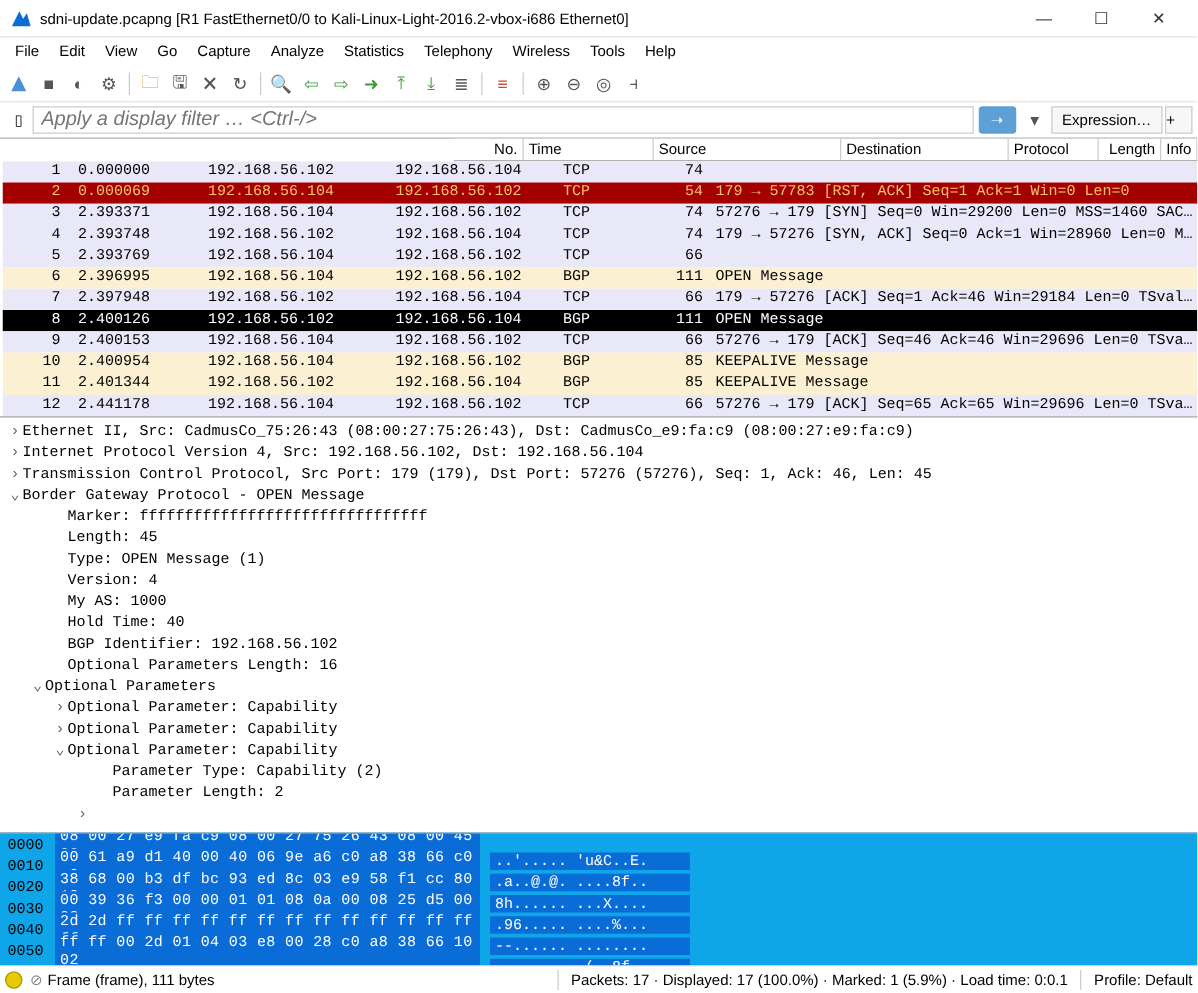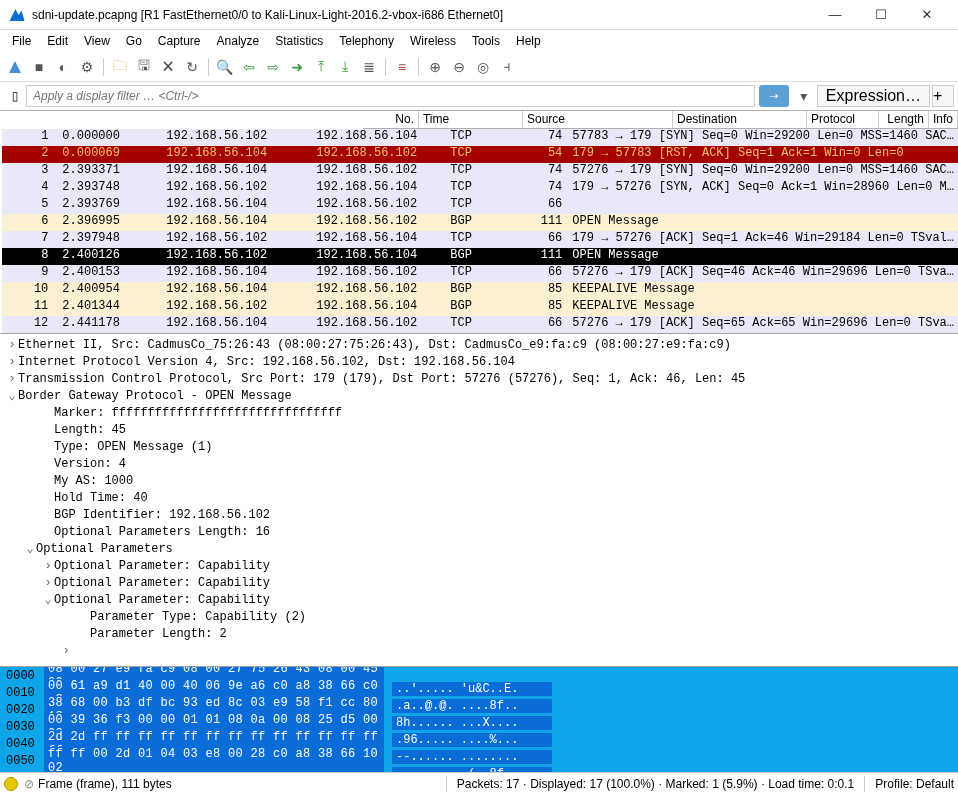--- a/index.html
+++ b/index.html
@@ -10,22 +10,22 @@
   .title{ font-size:12px; color:#000; flex:1;}
   .winctrl{ display:flex;}
   .winbtn{ width:46px; height:30px; display:flex; align-items:center; justify-content:center; font-family:sans-serif; font-size:13px; color:#333;}
   .menubar{ height:22px; display:flex; align-items:center; padding:0 4px; font-size:12px;}
   .menubar span{ padding:2px 8px;}
   .toolbar{ height:30px; display:flex; align-items:center; padding:2px 4px; gap:2px; border-bottom:1px solid #e0e0e0;}
   .tbtn{ width:22px; height:22px; display:flex; align-items:center; justify-content:center; color:#555; font-size:14px;}
   .sep{ width:1px; height:18px; background:#ccc; margin:0 3px;}
   .filterbar{ height:28px; display:flex; align-items:center; padding:2px 4px; background:#fff;}
   .ficon{ width:22px; height:22px; display:flex; align-items:center; justify-content:center;}
-  .finput{ flex:1; height:22px; border:1px solid #ccc; padding:2px 6px; font-size:12px; font-style:italic; color:#888; background:#fff;}
-  .fbtn{ height:22px; padding:0 8px; display:flex; align-items:center; font-size:16px; border:1px solid #ccc; margin-left:2px; background:#f7f7f7;}
+  .finput{ flex:1; height:22px; border:1px solid #ccc; padding:2px 6px; font-size:16px; font-style:italic; color:#888; background:#fff;}
+  .fbtn{ height:22px; padding:0 8px; display:flex; align-items:center; font-size:12px; border:1px solid #ccc; margin-left:2px; background:#f7f7f7;}
   .arrowbtn{ width:30px; height:22px; background:#5ca0d6; display:flex; align-items:center; justify-content:center; color:#fff; border-radius:3px; margin:0 4px;}
   .plist{ flex:0 0 218px; display:flex; flex-direction:column; border-top:1px solid #b0b0b0;align-items:flex-end;}
   .phdr{ display:flex; height:18px; background:#fff; border-bottom:1px solid #b0b0b0; font-size:12px;}
   .phdr div{ border-right:1px solid #ccc; padding:1px 4px; overflow:hidden;}
   .c-no{width:56px; text-align:right; padding-right:10px;}
   .c-time{width:104px;}
   .c-src{width:150px;}
   .c-dst{width:134px;}
   .c-proto{width:72px;}
   .c-len{width:50px; text-align:right;}
@@ -131,21 +131,20 @@
     <div class="c-info">Info</div>
   </div>
   <div id="plist-body" class="mono" style="position:relative; flex:1; overflow:hidden;">
       <div class="prow row-lav">
         <div class="c-no">1</div>
         <div class="c-time">0.000000</div>
         <div class="c-src">192.168.56.102</div>
         <div class="c-dst">192.168.56.104</div>
         <div class="c-proto">TCP</div>
         <div class="c-len">74</div>
-        <div class="c-info">57783 → 179 [SYN] Seq=0 Win=29200 Len=0 MSS=1460 SAC…</div>
       </div>
       <div class="prow row-red">
         <div class="c-no">2</div>
         <div class="c-time">0.000069</div>
         <div class="c-src">192.168.56.104</div>
         <div class="c-dst">192.168.56.102</div>
         <div class="c-proto">TCP</div>
         <div class="c-len">54</div>
         <div class="c-info">179 → 57783 [RST, ACK] Seq=1 Ack=1 Win=0 Len=0</div>
       </div>

